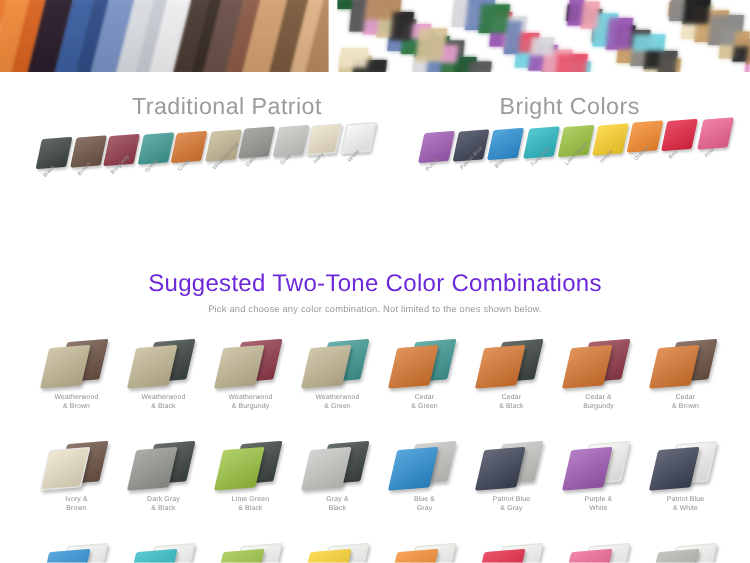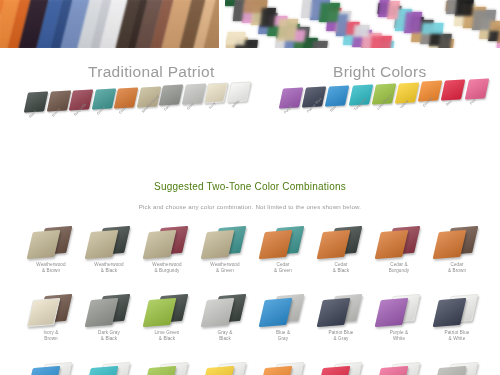--- a/index.html
+++ b/index.html
@@ -66,21 +66,21 @@
     white-space: nowrap;
     transform-origin: left top;
     transform: rotate(-46deg);
     letter-spacing: 0.1px;
   }
 
   
   #combo-title {
     position: absolute; top: 181px; left: 0; width: 500px;
     text-align: center;
-    font-size: 10px; font-weight: 400; color: #4d7c0f;
+    font-size: 16px; font-weight: 400; color: #6d28d9;
     letter-spacing: 0.2px;
   }
   #combo-sub {
     position: absolute; top: 203px; left: 0; width: 500px;
     text-align: center;
     font-size: 6.2px; color: #9a9a9a; letter-spacing: 0.15px;
   }
 
   #combo-grid {
     position: absolute; top: 222px; left: 22px;

